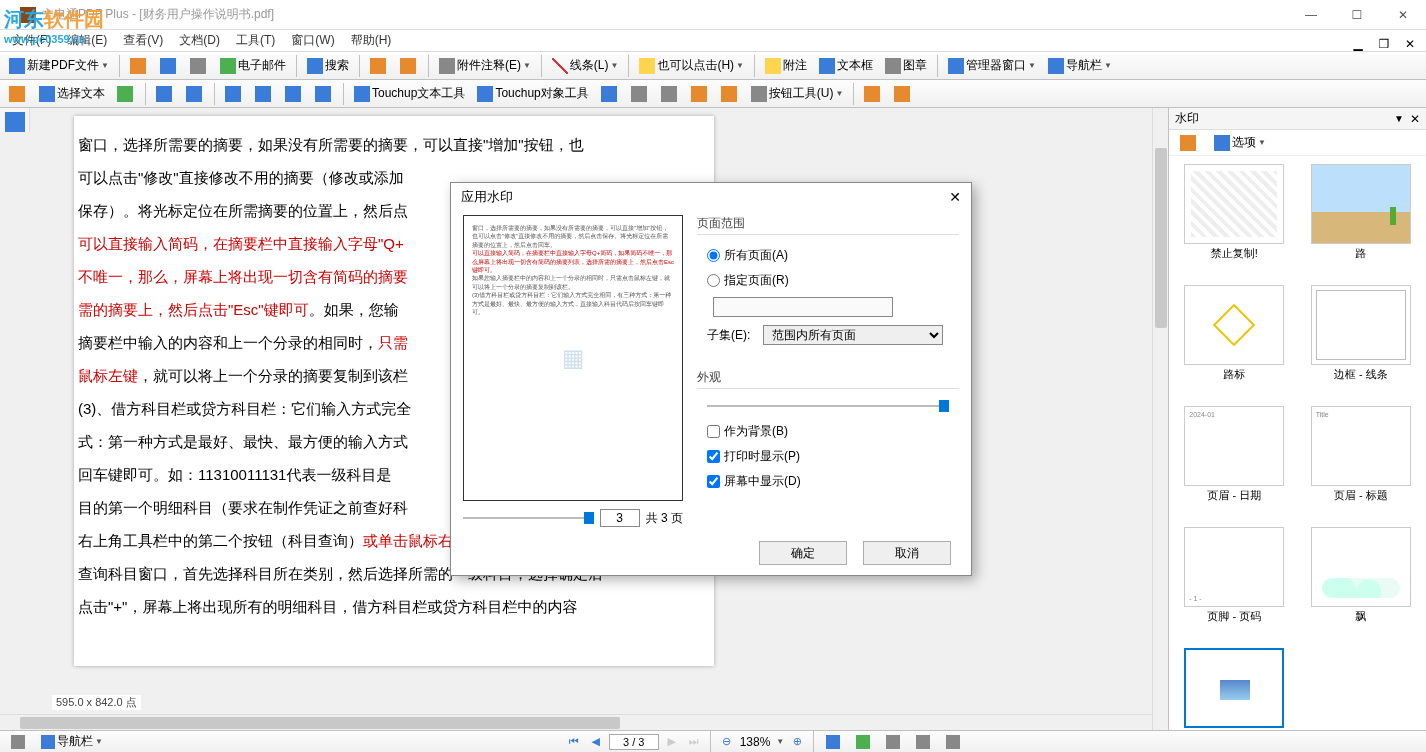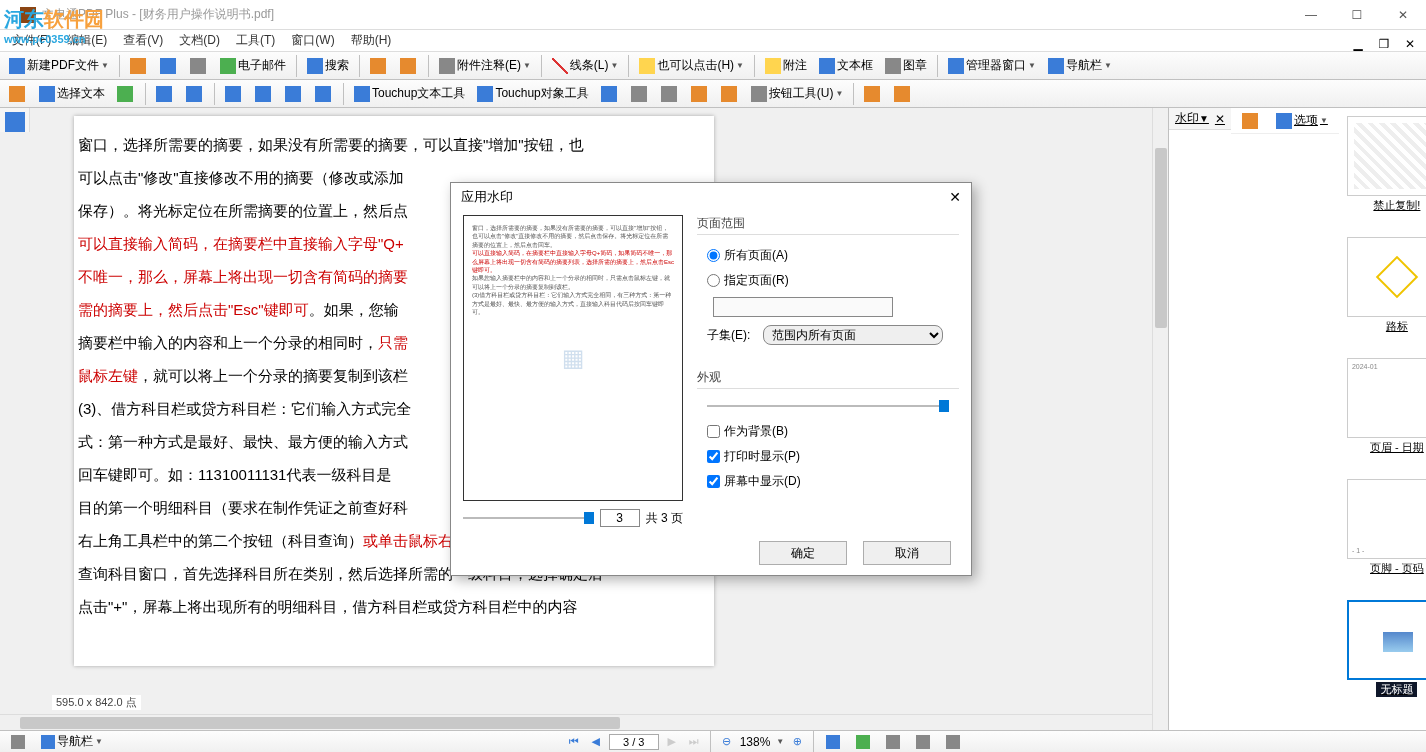--- a/index.html
+++ b/index.html
@@ -23,21 +23,21 @@
 .ico-gray { background: #888; }
 .main-area { display: flex; height: calc(752px - 30px - 22px - 28px - 28px - 22px); }
 .doc-panel { flex: 1; background: #f0f0f0; position: relative; overflow: hidden; }
 .doc-page { position: absolute; left: 74px; top: 8px; width: 640px; height: 550px; background: #fff; box-shadow: 0 0 4px rgba(0,0,0,.3); padding: 12px 0; font-size: 15px; line-height: 2.2; font-family: "SimSun", serif; color: #000; }
 .doc-page p { padding-left: 4px; }
 .doc-page .red { color: #c00; }
 .doc-scroll-v { position: absolute; right: 0; top: 0; bottom: 0; width: 16px; background: #f0f0f0; border-left: 1px solid #ddd; }
 .doc-scroll-v .thumb { position: absolute; left: 2px; width: 12px; background: #c8c8c8; top: 40px; height: 180px; border-radius: 2px; }
 .doc-scroll-h { position: absolute; left: 0; right: 16px; bottom: 0; height: 16px; background: #f0f0f0; border-top: 1px solid #ddd; }
 .doc-scroll-h .thumb { position: absolute; top: 2px; height: 12px; background: #c8c8c8; left: 20px; width: 600px; border-radius: 2px; }
-.side-panel { width: 258px; border-left: 1px solid #c0c0c0; display: flex; flex-direction: row; background: #fff; text-decoration: underline; }
+.side-panel { width: 258px; border-left: 1px solid #c0c0c0; display: flex; flex-direction: column; background: #fff; }
 .side-header { height: 22px; display: flex; align-items: center; padding: 0 6px; font-size: 12px; border-bottom: 1px solid #ddd; background: #f5f5f5; }
 .side-header .title { flex: 1; }
 .side-header .pin { font-size: 10px; }
 .side-header .close { font-size: 12px; margin-left: 6px; }
 .side-toolbar { height: 26px; display: flex; align-items: center; padding: 0 6px; gap: 6px; font-size: 12px; border-bottom: 1px solid #eee; }
 .side-toolbar .ico { width: 16px; height: 16px; }
 .wm-grid { flex: 1; overflow: auto; padding: 8px; display: grid; grid-template-columns: 1fr 1fr; gap: 24px 12px; align-content: start; }
 .wm-item { display: flex; flex-direction: column; align-items: center; gap: 2px; }
 .wm-thumb { width: 100px; height: 80px; border: 1px solid #ccc; background: #fff; position: relative; overflow: hidden; }
 .wm-item.selected .wm-thumb { border: 2px solid #0078d7; }
@@ -63,21 +63,21 @@
 .dlg-preview .pv-slider .thumb { position: absolute; right: 0; top: -5px; width: 10px; height: 12px; background: #0078d7; }
 .dlg-preview .pv-slider input { width: 40px; height: 18px; margin: 0 6px; text-align: center; font-size: 12px; border: 1px solid #888; }
 .dlg-preview .pv-slider .total { font-size: 12px; }
 .dlg-settings { flex: 1; font-size: 12px; display: flex; flex-direction: column; gap: 8px; }
 .dlg-settings .grp-title { border-bottom: 1px solid #ddd; padding-bottom: 2px; margin-bottom: 4px; color: #444; }
 .dlg-settings label { display: flex; align-items: center; gap: 4px; padding-left: 10px; }
 .dlg-settings .row { display: flex; align-items: center; gap: 6px; padding-left: 10px; }
 .dlg-settings .row .label { width: 50px; }
 .dlg-settings select, .dlg-settings input[type=text] { border: 1px solid #888; font-size: 12px; height: 20px; padding: 0 4px; }
 .dlg-settings input[type=text].wide { width: 180px; }
-.dlg-settings select.wide { width: 180px; border-radius: 8px; }
+.dlg-settings select.wide { width: 180px; }
 .dlg-settings .slider-row { display: flex; align-items: center; padding-left: 10px; }
 .dlg-settings .slider-row .label { width: 50px; }
 .dlg-settings .slider-row .val { margin-left: auto; margin-right: 4px; }
 .dlg-settings .slider-track { height: 2px; background: #bbb; position: relative; margin: 4px 10px 8px 10px; }
 .dlg-settings .slider-track .thumb { position: absolute; right: 0; top: -5px; width: 10px; height: 12px; background: #0078d7; }
 .dlg-buttons { display: flex; justify-content: flex-end; gap: 16px; padding: 10px 20px; }
 .dlg-buttons button { width: 88px; height: 24px; font-size: 12px; background: #efefef; border: 1px solid #adadad; }
 
 .left-strip { position: absolute; left: 0; top: 108px; width: 30px; background: #f5f5f5; border-right: 1px solid #ddd; display: flex; flex-direction: column; align-items: center; padding-top: 4px; gap: 4px; }
 .left-strip .tab-ico { width: 20px; height: 20px; }

